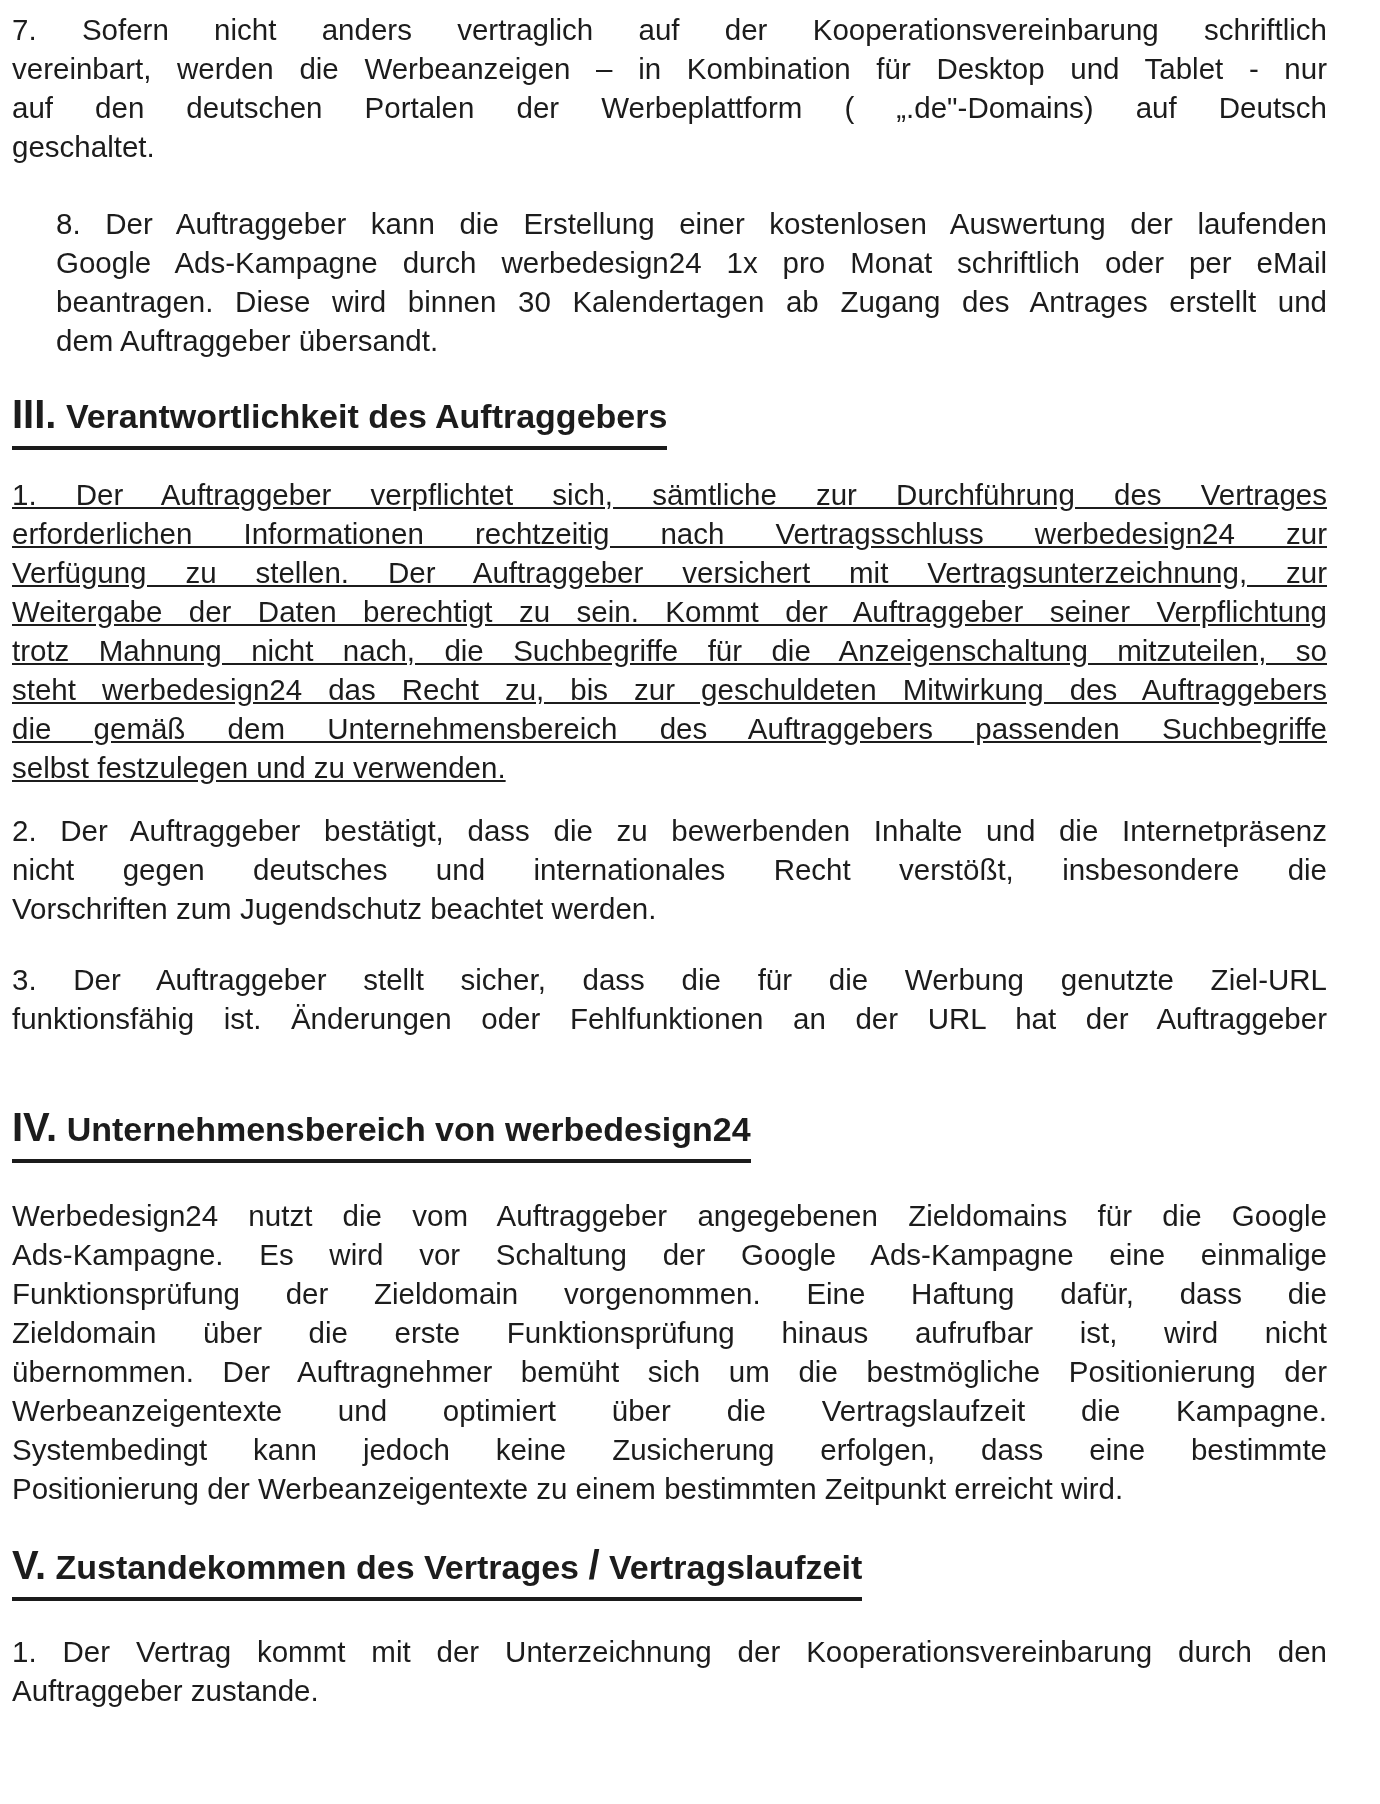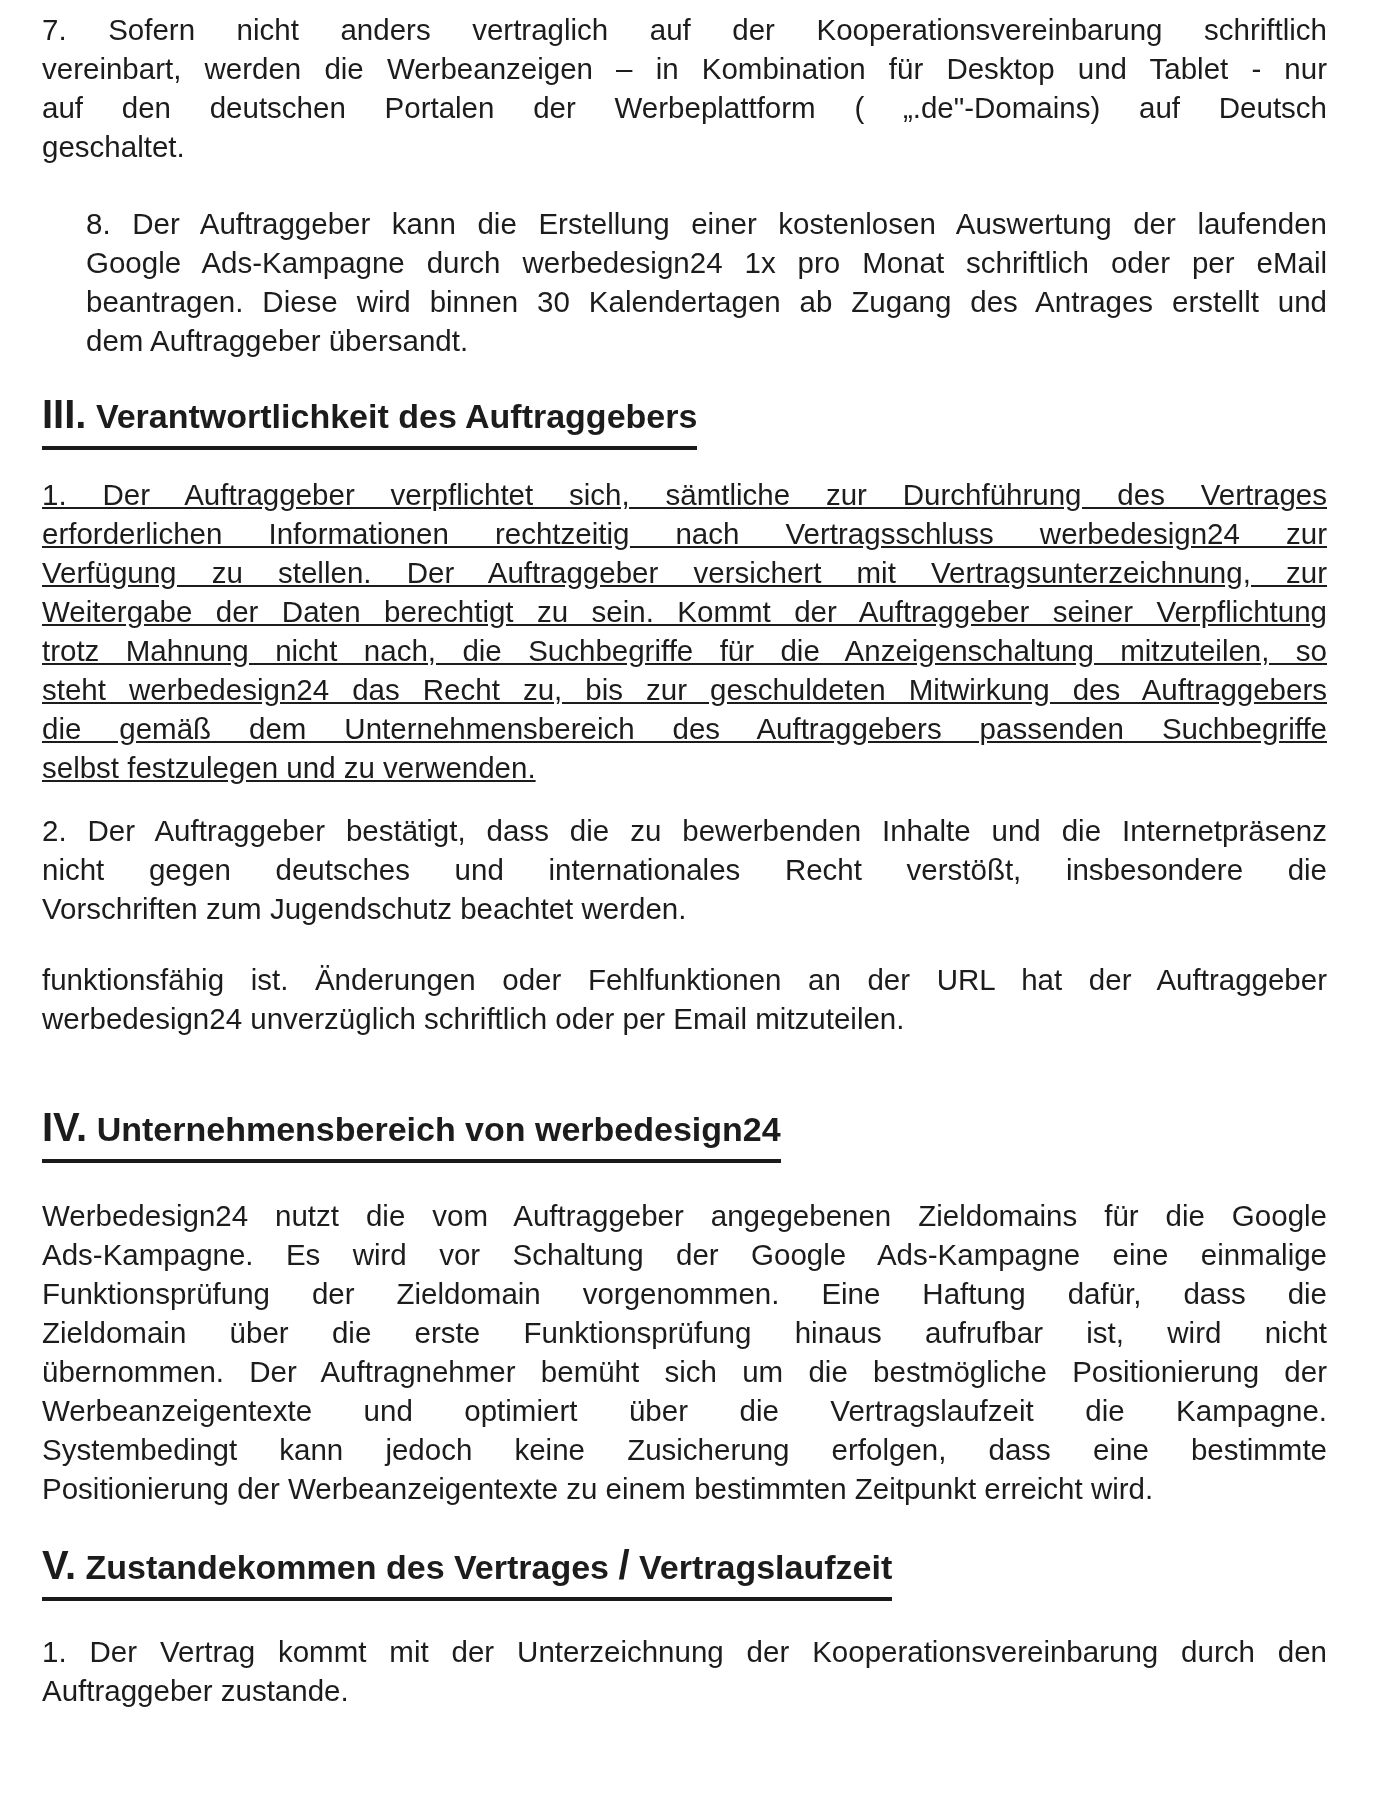--- a/index.html
+++ b/index.html
@@ -10,21 +10,21 @@
   body {
     width: 1380px;
     height: 1804px;
     overflow: hidden;
     position: relative;
   }
   #document-page {
     box-sizing: border-box;
     width: 1380px;
     height: 1804px;
-    padding: 10px 53px 0 42px;
+    padding: 10px 53px 0 12px;
     font-family: "Liberation Sans", sans-serif;
     color: #1c1c1c;
     background: #ffffff;
   }
   .para {
     font-size: 29.5px;
     line-height: 39px;
   }
   .line {
     height: 39px;
@@ -86,22 +86,22 @@
       <div class="line" data-name="text-line">steht werbedesign24 das Recht zu, bis zur geschuldeten Mitwirkung des Auftraggebers</div>
       <div class="line" data-name="text-line">die gemäß dem Unternehmensbereich des Auftraggebers passenden Suchbegriffe</div>
       <div class="line last" data-name="text-line">selbst festzulegen und zu verwenden.</div>
     </div>
     <div class="para" data-name="section-iii-clause-2">
       <div class="line" data-name="text-line">2. Der Auftraggeber bestätigt, dass die zu bewerbenden Inhalte und die Internetpräsenz</div>
       <div class="line" data-name="text-line">nicht gegen deutsches und internationales Recht verstößt, insbesondere die</div>
       <div class="line last" data-name="text-line">Vorschriften zum Jugendschutz beachtet werden.</div>
     </div>
     <div class="para" data-name="section-iii-clause-3">
+      <div class="line" data-name="text-line">3. Der Auftraggeber stellt sicher, dass die für die Werbung genutzte Ziel-URL</div>
       <div class="line" data-name="text-line">funktionsfähig ist. Änderungen oder Fehlfunktionen an der URL hat der Auftraggeber</div>
-      <div class="line last" data-name="text-line">werbedesign24 unverzüglich schriftlich oder per Email mitzuteilen.</div>
     </div>
     <div class="heading" data-name="section-iv-heading"><span class="rule" data-name="heading-underline"><span class="lg" data-name="heading-segment">IV.</span><span class="md" data-name="heading-segment"> Unternehmensbereich von werbedesign24</span></span></div>
     <div class="para" data-name="section-iv-body">
       <div class="line" data-name="text-line">Werbedesign24 nutzt die vom Auftraggeber angegebenen Zieldomains für die Google</div>
       <div class="line" data-name="text-line">Ads-Kampagne. Es wird vor Schaltung der Google Ads-Kampagne eine einmalige</div>
       <div class="line" data-name="text-line">Funktionsprüfung der Zieldomain vorgenommen. Eine Haftung dafür, dass die</div>
       <div class="line" data-name="text-line">Zieldomain über die erste Funktionsprüfung hinaus aufrufbar ist, wird nicht</div>
       <div class="line" data-name="text-line">übernommen. Der Auftragnehmer bemüht sich um die bestmögliche Positionierung der</div>
       <div class="line" data-name="text-line">Werbeanzeigentexte und optimiert über die Vertragslaufzeit die Kampagne.</div>
       <div class="line" data-name="text-line">Systembedingt kann jedoch keine Zusicherung erfolgen, dass eine bestimmte</div>

